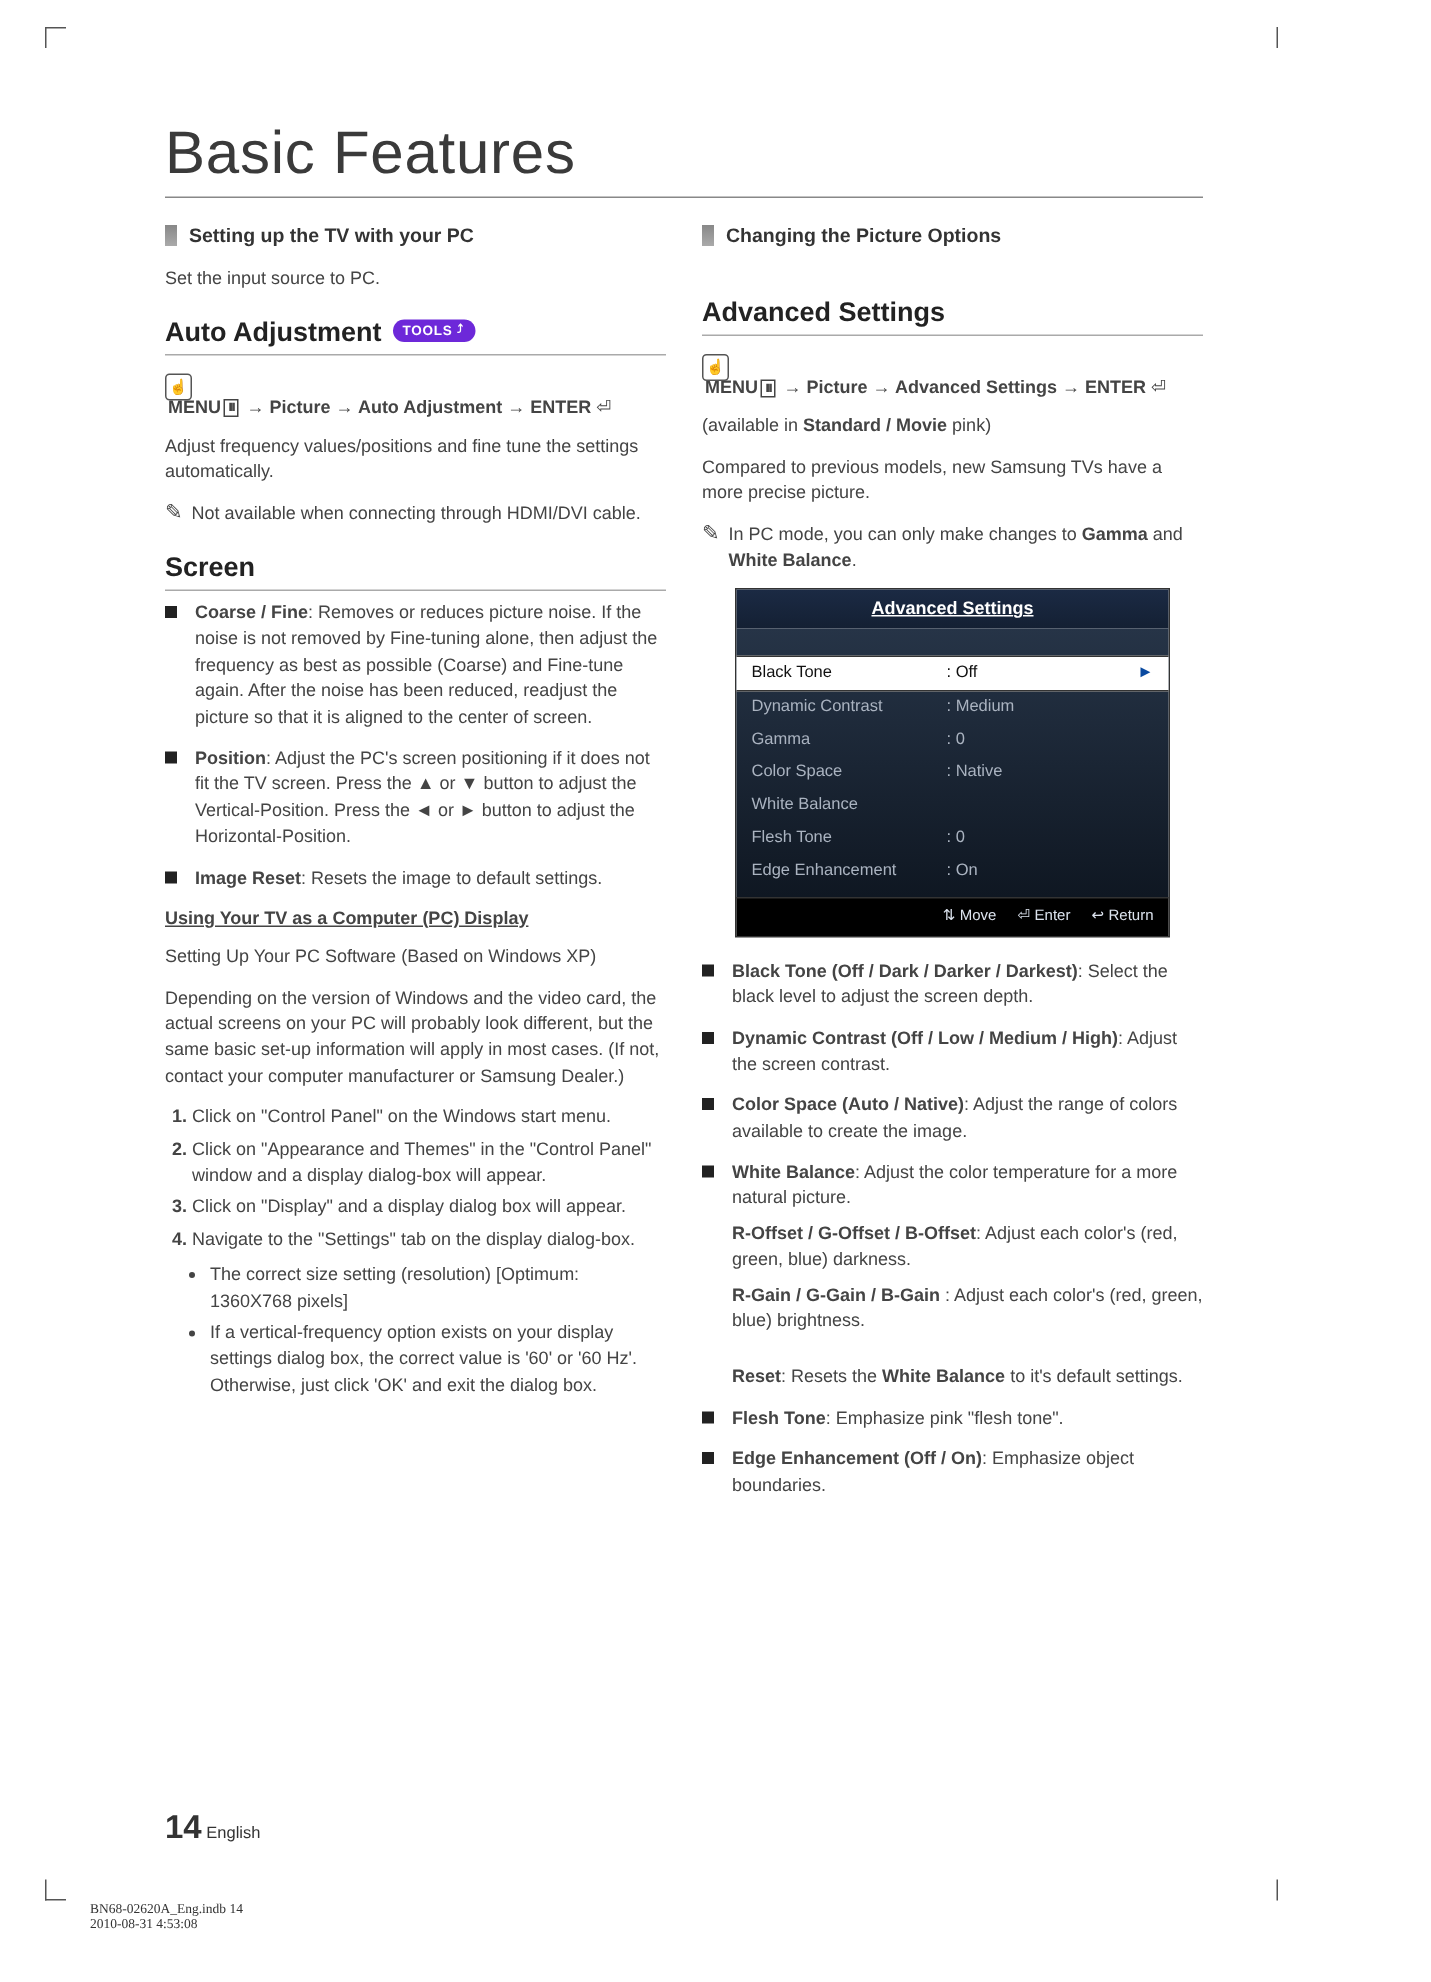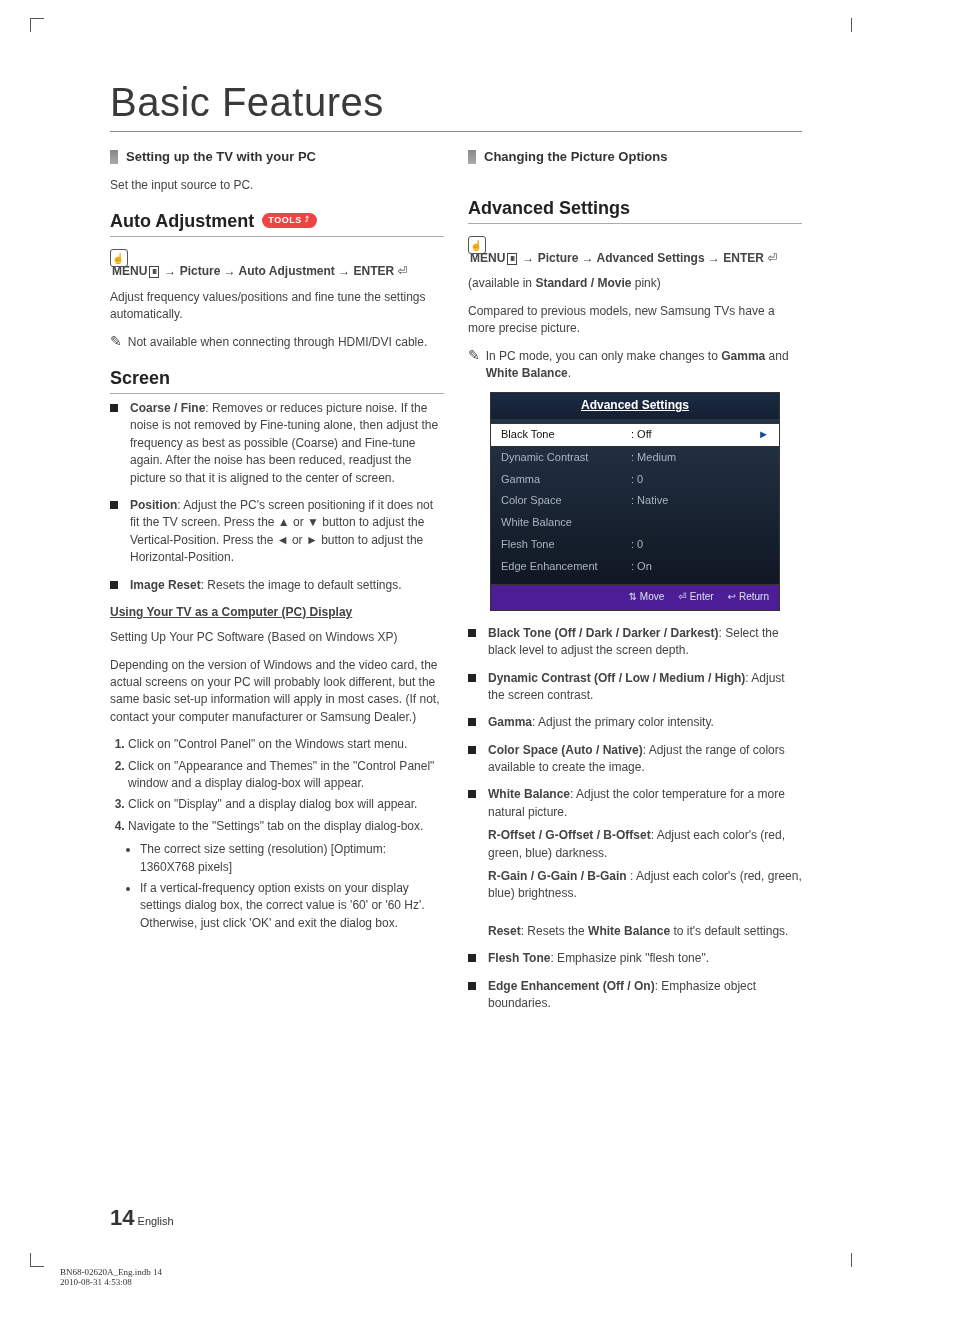--- a/index.html
+++ b/index.html
@@ -48,21 +48,21 @@
   }
 
   .para { margin: 8px 0 10px 0; }
 
   .subhead {
     font-size: 18px; font-weight: bold; color: #222;
     margin: 14px 0 2px 0; display:flex; align-items:center; gap:8px;
     border-bottom:1px solid #aaa; padding-bottom:2px;
   }
   .tools-pill {
-    font-size: 9px; background:#ef4444; color:#fff;
+    font-size: 9px; background:#6d28d9; color:#fff;
     border-radius:8px; padding:1px 8px 1px 6px;
     display:inline-flex; align-items:center; gap:3px; letter-spacing:0.5px;
     position:relative; bottom:1px;
   }
   .tools-pill::after { content:"⤴"; font-size:8px; }
 
   .menu-icon {
     display:inline-block; width:18px; height:18px; border:1px solid #555; border-radius:3px; margin-right:6px; position:relative; top:4px;
     font-size:10px; text-align:center; line-height:17px;
   }
@@ -93,27 +93,27 @@
     margin: 6px auto 14px auto;
     width: 290px;
     border: 1px solid #333;
     font-size: 11px;
   }
   .osd-title {
     background: linear-gradient(#1b2a44,#142033);
     color:#fff; text-align:center; font-weight:bold;
     padding:4px 0; font-size:12px; text-decoration: underline;
   }
-  .osd-body { background: linear-gradient(#263447,#0f1722); padding:4px 0 6px 0;}
+  .osd-body { background: linear-gradient(#263447,#0f1722); padding:18px 0 6px 0;}
   .osd-row { display:flex; padding:3px 10px; color:#aab3c0;}
   .osd-row .k { flex:0 0 130px; }
   .osd-row.sel { background:#fff; color:#111; border-top:1px solid #333; border-bottom:1px solid #333;}
   .osd-row.sel .arrow { margin-left:auto; color:#0a4aa0;}
   .osd-foot {
-    background:#4c1d95; color:#dce3ee; font-size:10px;
+    background:#000000; color:#dce3ee; font-size:10px;
     display:flex; justify-content:flex-end; gap:14px; padding:5px 10px;
     border-top:1px solid #333;
   }
   .osd-foot span::before { margin-right:3px; }
   .osd-foot .m::before { content:"⇅"; }
   .osd-foot .e::before { content:"⏎"; }
   .osd-foot .r::before { content:"↩"; }
 
   .footer {
     position:absolute; left:110px; bottom:90px;
@@ -253,21 +253,20 @@
         <div class="osd-foot">
           <span class="m">Move</span>
           <span class="e">Enter</span>
           <span class="r">Return</span>
         </div>
       </div>
 
       <ul class="square">
         <li><b>Black Tone (Off / Dark / Darker / Darkest)</b><span>: Select the black level to adjust the screen depth.</span></li>
         <li><b>Dynamic Contrast (Off / Low / Medium / High)</b><span>: Adjust the screen contrast.</span></li>
-        <li><b>Gamma</b><span>: Adjust the primary color intensity.</span></li>
         <li><b>Color Space (Auto / Native)</b><span>: Adjust the range of colors available to create the image.</span></li>
         <li>
           <b>White Balance</b><span>: Adjust the color temperature for a more natural picture.</span>
           <div style="margin-top:6px"><b>R-Offset / G-Offset / B-Offset</b><span>: Adjust each color's (red, green, blue) darkness.</span></div>
           <div style="margin-top:6px"><b>R-Gain / G-Gain / B-Gain </b><span>: Adjust each color's (red, green, blue) brightness.</span></div>
           <div style="margin-top:20px"><b>Reset</b><span>: Resets the </span><b>White Balance</b><span> to it's default settings.</span></div>
         </li>
         <li><b>Flesh Tone</b><span>: Emphasize pink "flesh tone".</span></li>
         <li><b>Edge Enhancement (Off / On)</b><span>: Emphasize object boundaries.</span></li>
       </ul>

